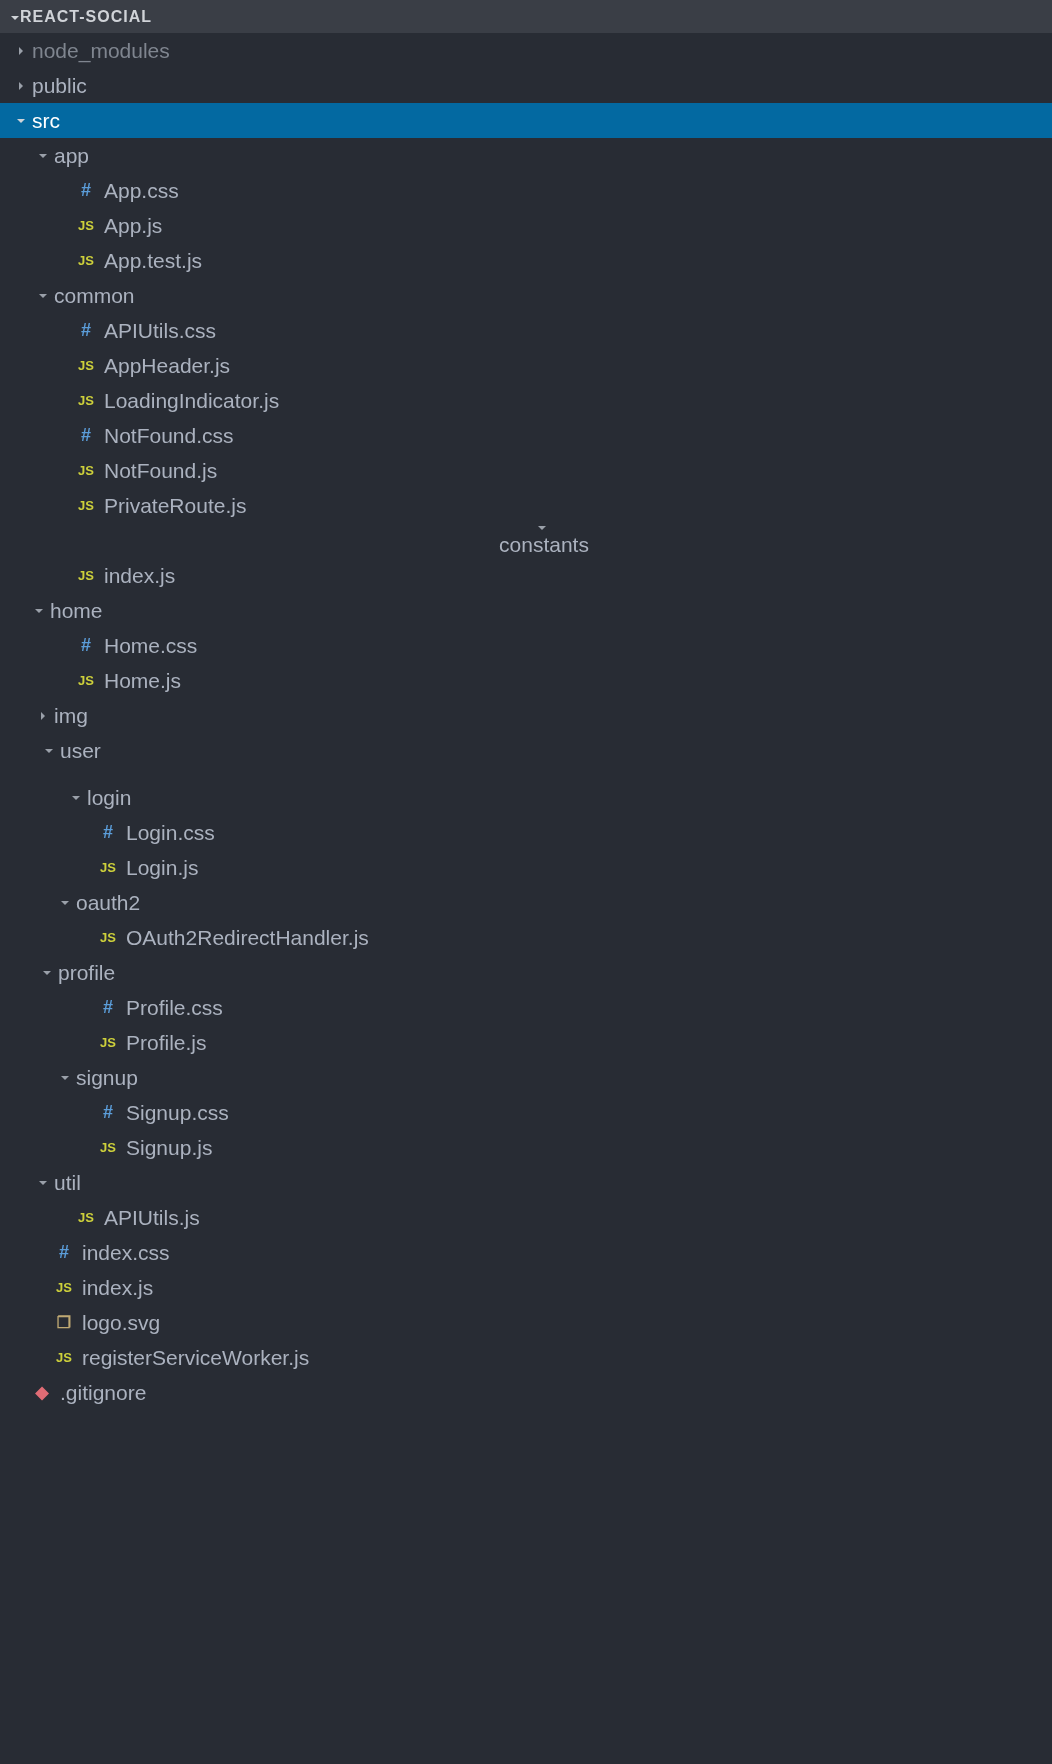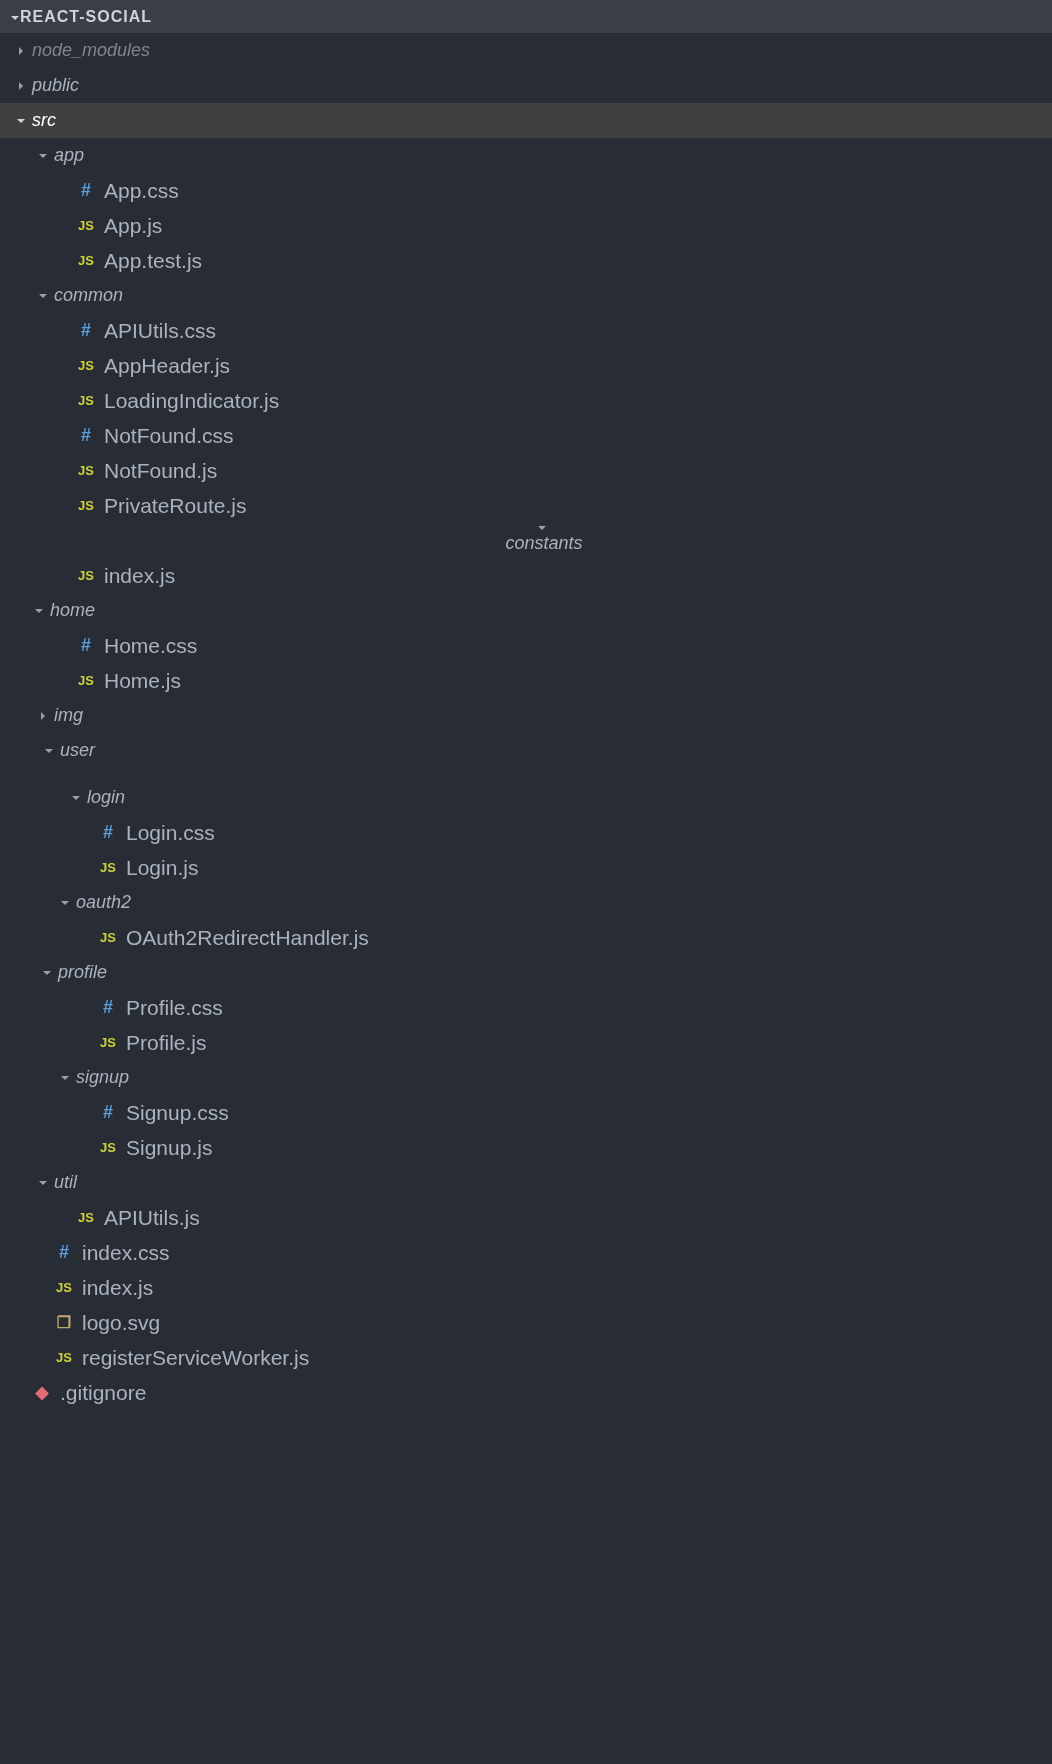--- a/index.html
+++ b/index.html
@@ -27,43 +27,42 @@
       letter-spacing: 1px;
     }
 
     .row {
       display: flex;
       align-items: center;
       height: 35px;
       padding-left: 0;
       white-space: nowrap;
     }
-    .row.selected { background: #404040; }
+    .row.selected { background: #0369a1; }
     .row .arrow {
       width: 14px;
       display: flex;
       justify-content: center;
       align-items: center;
       font-size: 10px;
       color: #9aa0a9;
       margin-right: 4px;
     }
     .row.selected .arrow { color: #cfd3d8; }
     .row .icon-slot {
       width: 28px;
       display: inline-flex;
       justify-content: center;
       align-items: center;
       margin-right: 4px;
     }
     .row .label { font-size: 21px; }
     .row .folder-label {
       color: #abb2bf;
-      font-size: 18px;
-      font-style: italic;
+      font-size: 21px;
     }
     .row.selected .folder-label { color: #ffffff; }
     .row.dim .folder-label { color: #7f858f; }
 
     .ftype {
       font-weight: 800;
       font-size: 13px;
     }
     .ftype.js { color: #cdd03b; }
     .ftype.css { color: #5b9dd9; font-size: 18px; font-weight: 900; }

